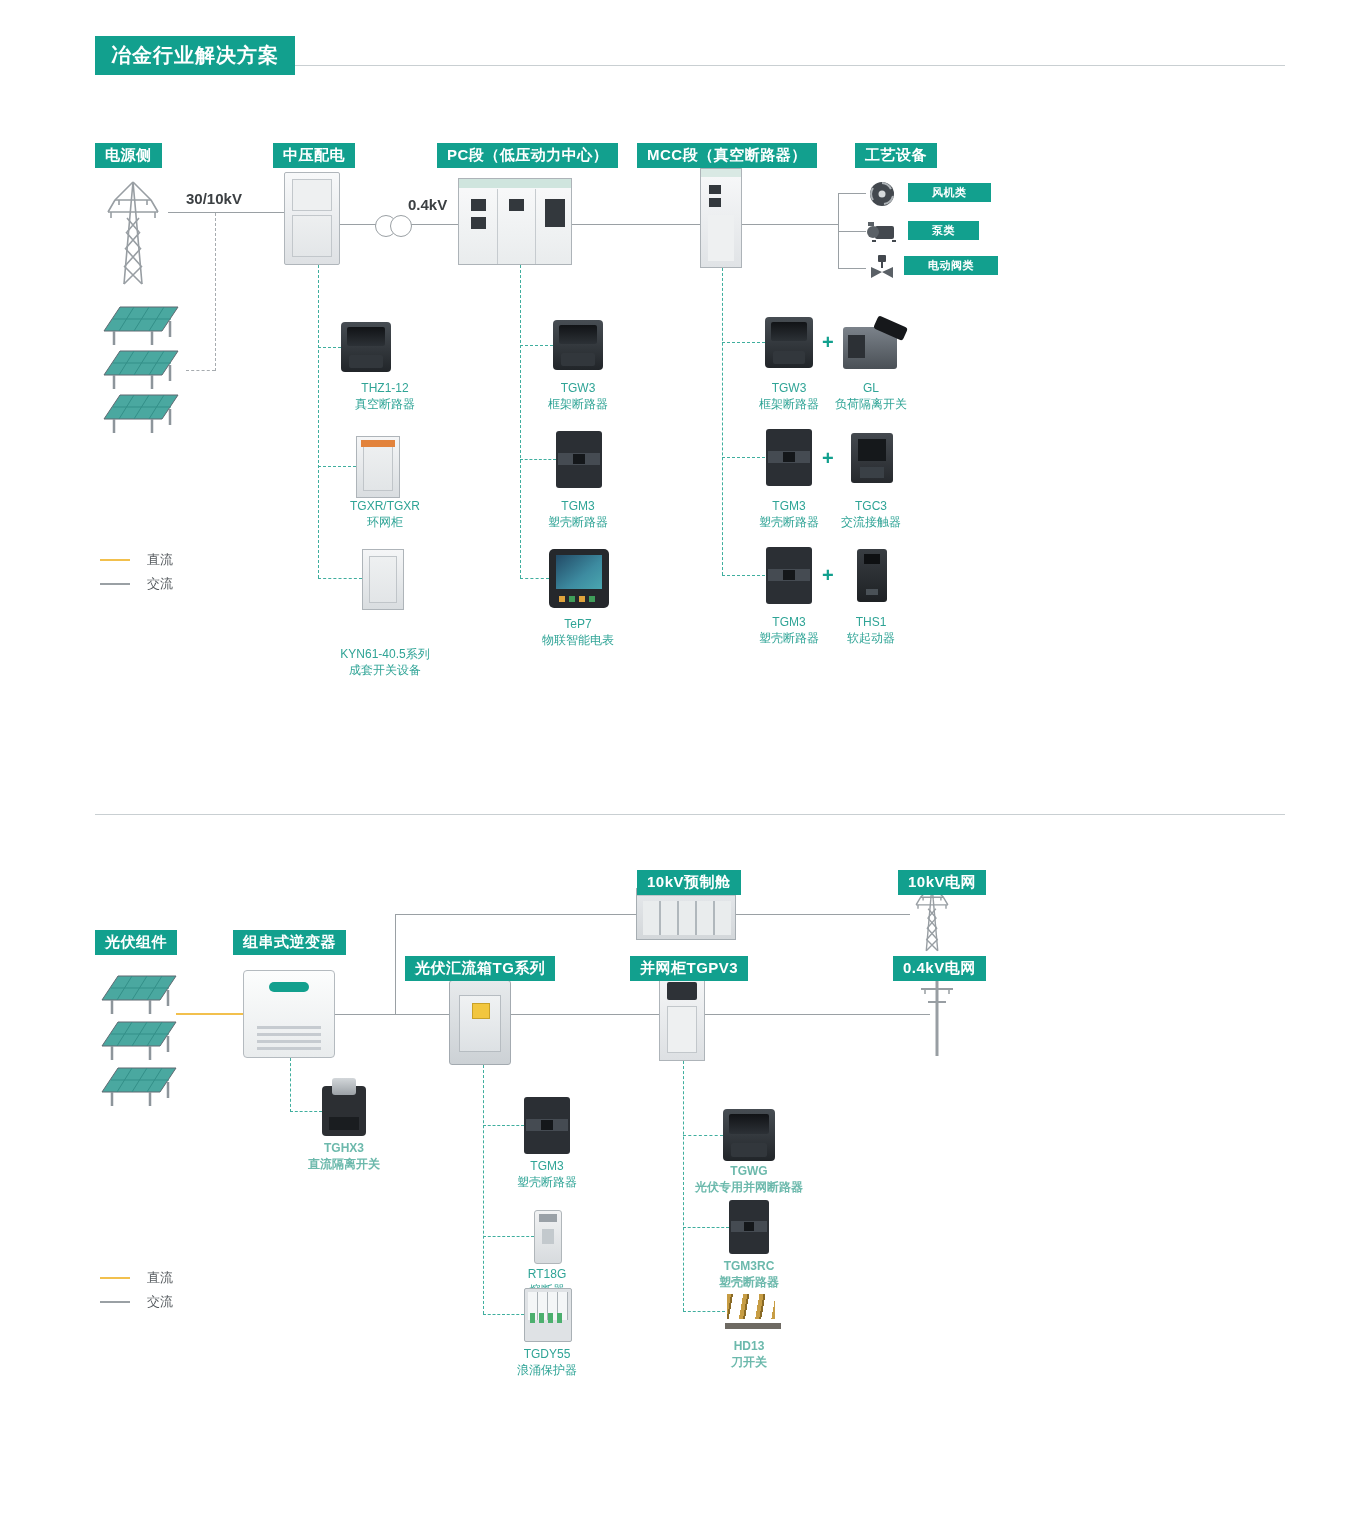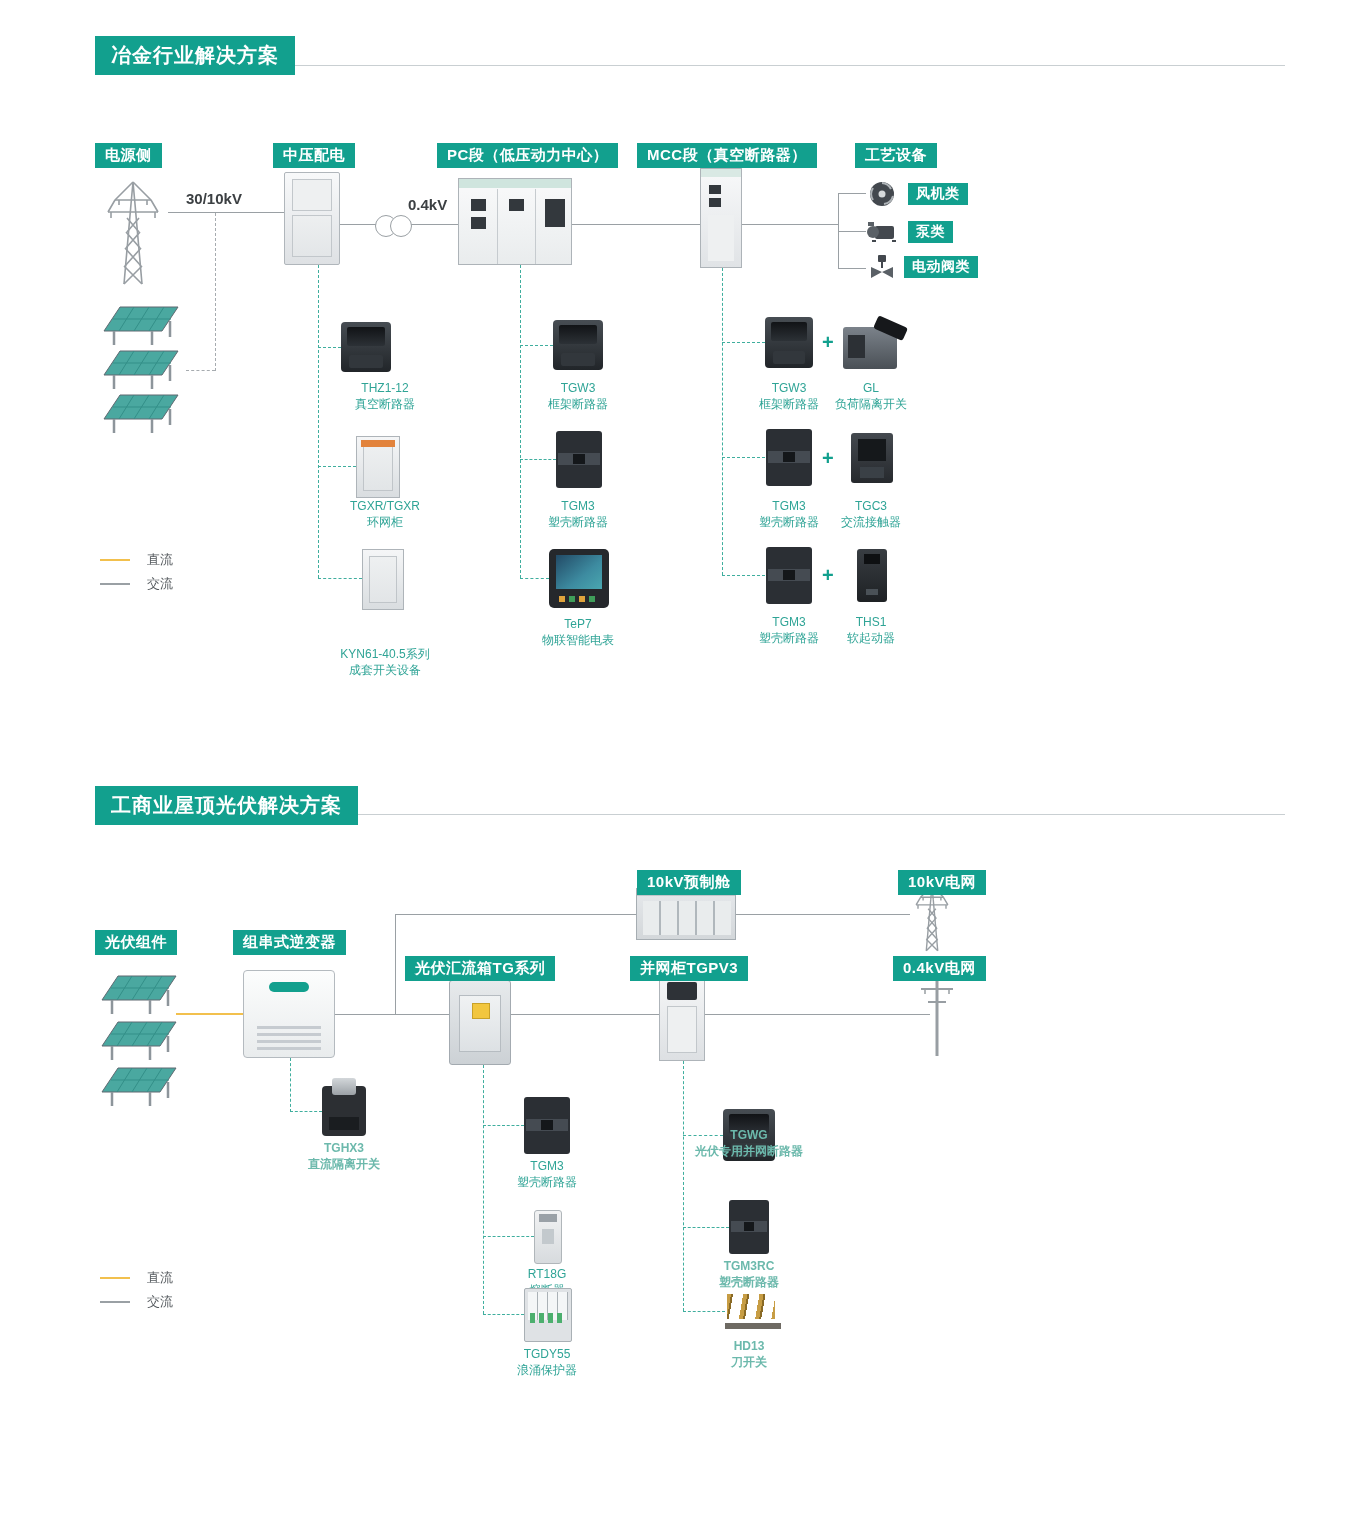--- a/index.html
+++ b/index.html
@@ -13,21 +13,21 @@
   .canvas{position:relative;width:1350px;height:1528px;background:#ffffff;
           font-family:"Liberation Sans",sans-serif;overflow:hidden;}
   .abs{position:absolute;}
 
   .sec-title{position:absolute;background:var(--accent);color:#fff;font-size:20px;
              font-weight:700;padding:6px 16px;letter-spacing:1px;z-index:3;white-space:nowrap;}
   .sec-line{position:absolute;height:1px;background:#c9cfd2;z-index:1;}
 
   .badge{position:absolute;background:var(--accent);color:#fff;font-size:15px;font-weight:700;
          padding:3px 10px;white-space:nowrap;letter-spacing:.5px;z-index:3;}
-  .badge.sm{font-size:14px;padding:2px 8px;}
+  .badge.sm{font-size:11px;padding:2px 24px;}
 
   .vlabel{position:absolute;font-size:15px;font-weight:700;color:#3c4043;z-index:2;}
 
   .plabel{position:absolute;text-align:center;color:var(--tealtext);font-size:12px;line-height:16px;z-index:2;}
   .plabel.light{color:#6cb9ac;font-weight:bold;}
   .plus{position:absolute;color:var(--accent);font-size:20px;font-weight:700;line-height:20px;z-index:2;}
 
   .legend{position:absolute;font-size:13px;color:#555a5e;z-index:2;}
   .lg-row{display:flex;align-items:center;height:24px;gap:9px;}
   .lg-swatch{width:30px;height:0;margin-right:8px;}
@@ -299,21 +299,20 @@
       <span class="lg-swatch lg-dc"></span>
       <span>直流</span>
     </div>
     <div class="lg-row">
       <span class="lg-swatch lg-ac"></span>
       <span>交流</span>
     </div>
   </div>
 
   <div class="sec-line" style="left:95px;top:814px;width:1190px"></div>
-  <div class="sec-title" style="left:95px;top:786px">工商业屋顶光伏解决方案</div>
 
   <div class="badge" style="left:637px;top:870px">10kV预制舱</div>
   <div class="badge" style="left:898px;top:870px">10kV电网</div>
   <div class="badge" style="left:95px;top:930px">光伏组件</div>
   <div class="badge" style="left:233px;top:930px">组串式逆变器</div>
   <div class="badge" style="left:405px;top:956px">光伏汇流箱TG系列</div>
   <div class="badge" style="left:630px;top:956px">并网柜TGPV3</div>
   <div class="badge" style="left:893px;top:956px">0.4kV电网</div>
 
   <div class="hl" style="left:395px;top:914px;width:241px"></div>
@@ -387,21 +386,21 @@
   <div class="plabel" style="left:482px;top:1346px;width:130px">
     <div>TGDY55</div>
     <div>浪涌保护器</div>
   </div>
 
   <div class="dv" style="left:683px;top:1061px;height:250px"></div>
   <div class="dh" style="left:683px;top:1135px;width:40px"></div>
   <div class="dh" style="left:683px;top:1227px;width:46px"></div>
   <div class="dh" style="left:683px;top:1311px;width:42px"></div>
   <div class="thumb t-acb" style="left:723px;top:1109px;width:52px;height:52px"></div>
-  <div class="plabel light" style="left:674px;top:1127px;width:150px">
+  <div class="plabel light" style="left:674px;top:1163px;width:150px">
     <div>TGWG</div>
     <div>光伏专用并网断路器</div>
   </div>
   <div class="thumb t-mccb" style="left:729px;top:1200px;width:40px;height:54px"></div>
   <div class="plabel light" style="left:684px;top:1258px;width:130px">
     <div>TGM3RC</div>
     <div>塑壳断路器</div>
   </div>
   <div class="thumb t-knife" style="left:725px;top:1290px;width:56px;height:42px"></div>
   <div class="plabel light" style="left:684px;top:1338px;width:130px">

